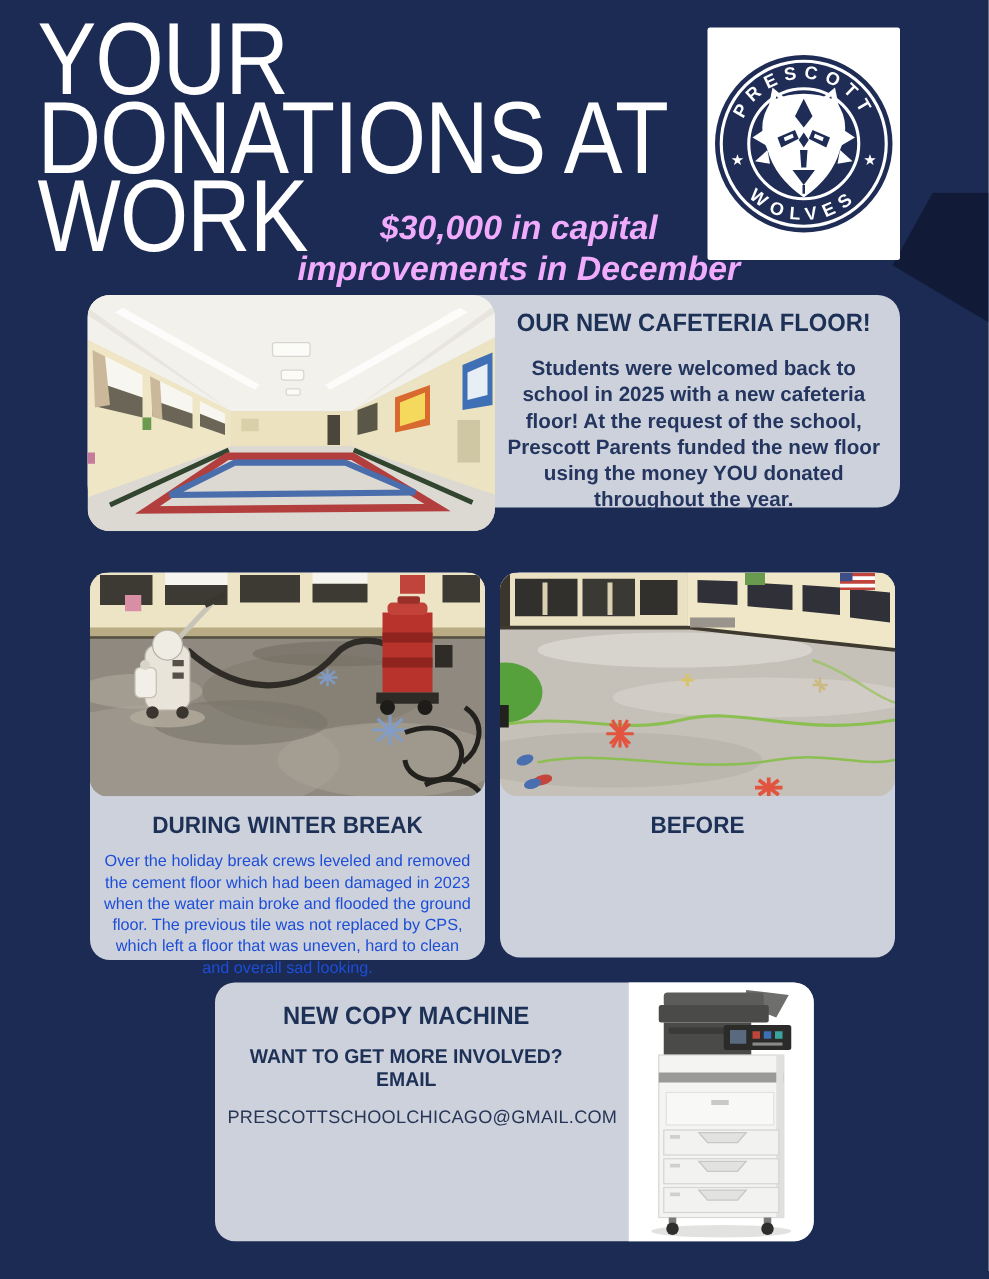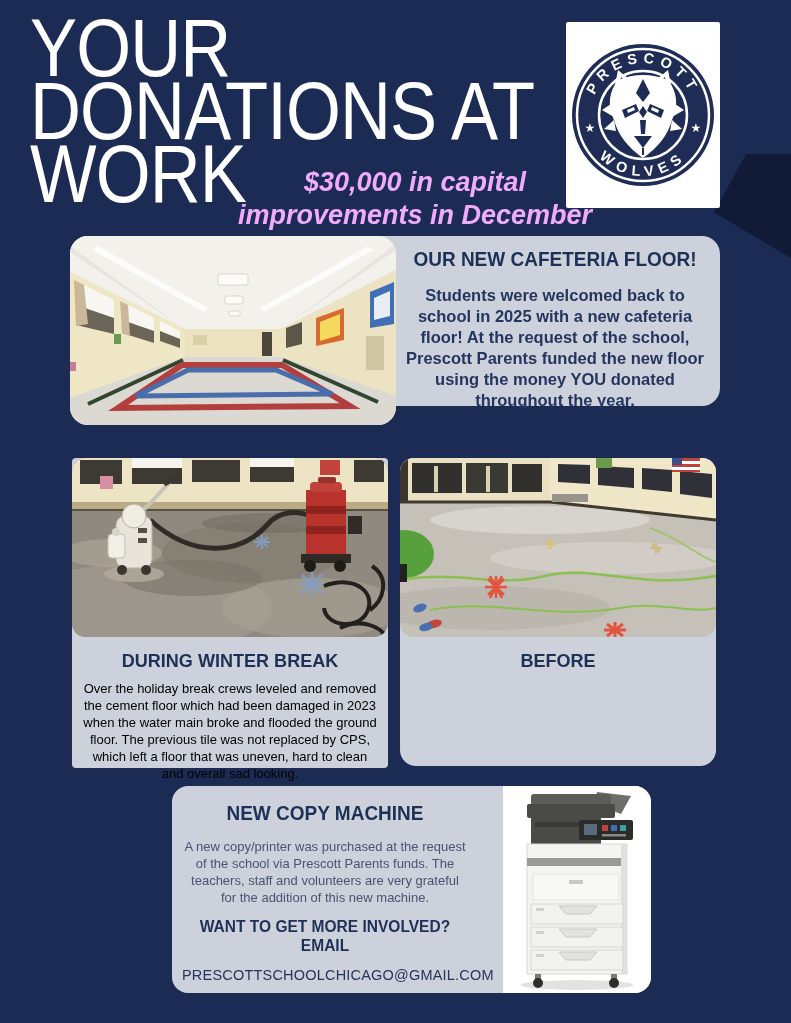--- a/index.html
+++ b/index.html
@@ -33,25 +33,25 @@
   .card{position:absolute;background:#cdd1db;border-radius:18px;}
   .photo{position:absolute;overflow:hidden;}
   .photo svg{display:block;width:100%;height:100%;}
 
   .card1{left:70px;top:236px;width:650px;height:170px;}
   .photo1{left:0;top:0;width:326px;height:189px;border-radius:18px;}
   .card1-text{position:absolute;left:334px;top:12px;width:302px;text-align:center;}
   .card1-text h2{margin:0 0 14px 0;font-size:20px;color:#1d3056;transform:scaleX(.95);}
   .card1-text p{margin:0;font-size:16.5px;line-height:21px;font-weight:bold;color:#24365f;}
 
-  .cardL{left:72px;top:458px;width:316px;height:310px;border-radius:4px;}
+  .cardL{left:72px;top:458px;width:316px;height:310px;border-radius:16px;}
   .cardR{left:400px;top:458px;width:316px;height:308px;border-radius:16px;}
   .photo-mid{left:0;top:0;width:316px;height:179px;border-radius:14px;}
   .mid-title{margin:13px 0 8px 0;text-align:center;font-size:19px;color:#1d3056;transform:scaleX(.95);}
-  .mid-body{margin:0;padding:0 11px;text-align:center;font-size:13px;line-height:17px;color:#000000;white-space:pre-line;}
+  .mid-body{margin:0;padding:0 11px;text-align:center;font-size:13px;line-height:17px;color:#1d4ed8;white-space:pre-line;}
   .cardL .stack,.cardR .stack{position:absolute;left:0;top:179px;width:100%;}
 
   .cardB{left:172px;top:786px;width:448px;height:207px;border-radius:16px;padding-left:31px;}
   .cardB-text{position:absolute;left:10px;top:16px;width:286px;text-align:center;}
   .cardB-text h2{margin:0;font-size:20px;color:#1d3056;transform:scaleX(.95);}
   .cardB-text .body{margin:13px 0 0 0;font-size:13px;line-height:17px;color:#4b5370;}
   .cardB-text .cta{margin:11px 0 0 0;font-size:16px;line-height:19px;font-weight:bold;color:#1d3056;white-space:pre-line;transform:scaleX(.97);}
   .cardB-text .email{margin:12px 0 0 0;font-size:14.5px;color:#273657;letter-spacing:.2px;}
   .photoB{right:0;top:0;width:148px;height:207px;background:#ffffff;border-radius:0 16px 16px 0;}
 
@@ -280,21 +280,20 @@
       </svg>
     </div>
     <div class="stack">
       <h2 class="mid-title">BEFORE</h2>
     </div>
   </section>
 
   <section class="card cardB">
     <div class="cardB-text">
       <h2>NEW COPY MACHINE</h2>
-      <p class="body">A new copy/printer was purchased at the request of the school via Prescott Parents funds. The teachers, staff and volunteers are very grateful for the addition of this new machine.</p>
       <p class="cta">WANT TO GET MORE INVOLVED?
 EMAIL</p>
       <div class="email">PRESCOTTSCHOOLCHICAGO@GMAIL.COM</div>
     </div>
     <div class="photo photoB">
       <svg viewBox="0 0 148 207">
         <ellipse cx="74" cy="199" rx="56" ry="5" fill="#e2e2e0"></ellipse>
 
         <polygon points="94,6 128,10 118,28 92,18" fill="#6e6e6c"></polygon>
         <rect x="28" y="8" width="80" height="12" rx="3" fill="#5c5c5a"></rect>

